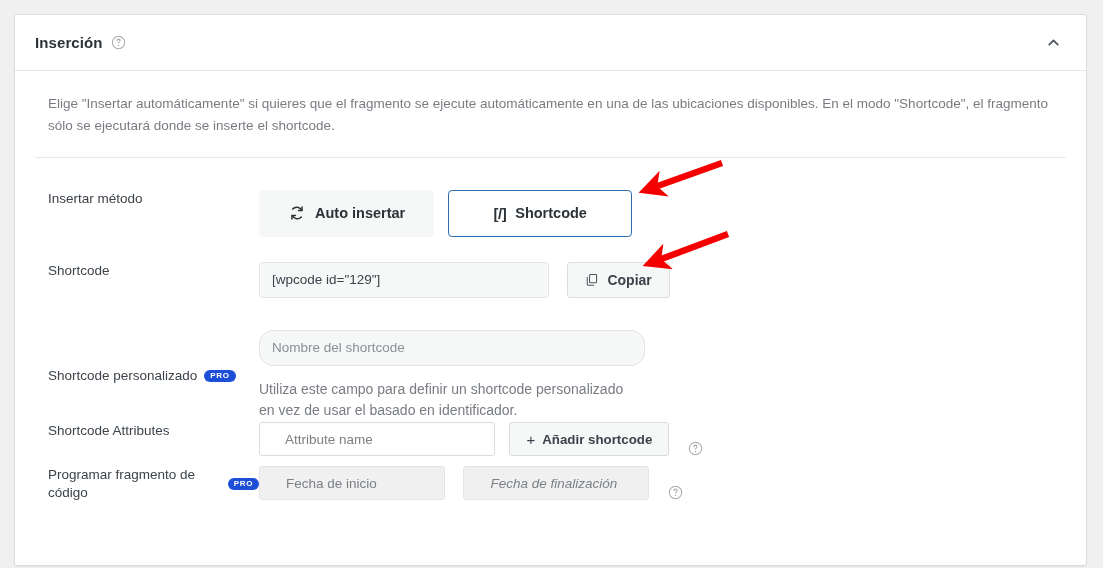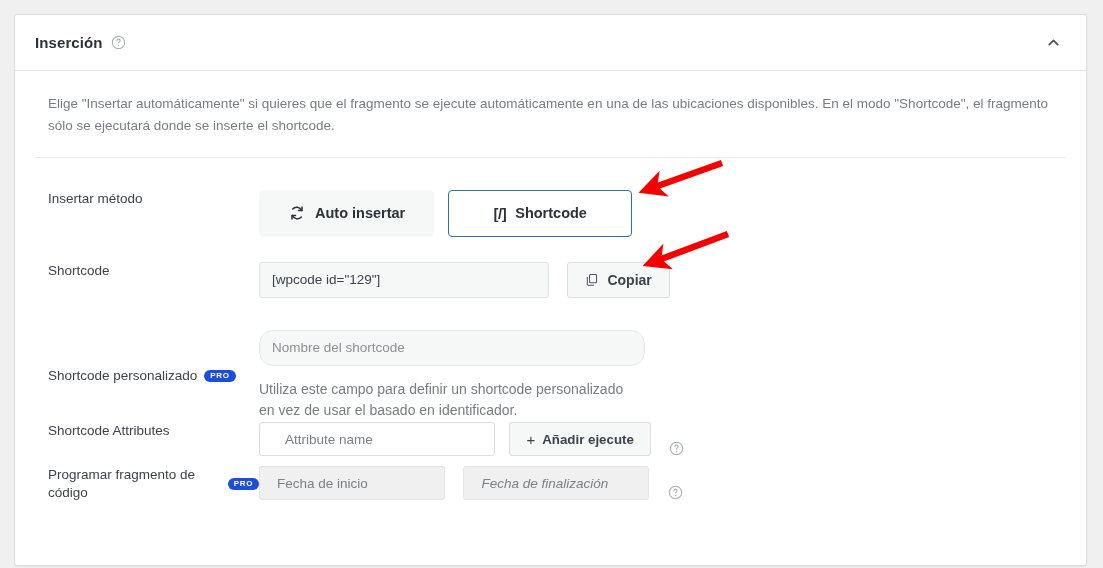--- a/index.html
+++ b/index.html
@@ -236,21 +236,21 @@
     top: 9px;
   }
 
   .date-input {
     width: 186px;
     height: 34px;
     background: #f0f0f1;
     border: 1px solid #e2e4e7;
     border-radius: 3px;
     font-size: 13.5px;
-    padding: 0 17px;
+    padding: 0 26px;
     box-sizing: border-box;
     color: #646970;
     font-family: "Liberation Sans", sans-serif;
   }
   .date-input::placeholder { color: #7c8084; opacity: 1; }
   .date-input + .date-input { margin-left: 14px; font-style: italic; }
 
   .arrow-layer {
     position: absolute;
     left: 0; top: 0;
@@ -336,21 +336,21 @@
           <div class="field-hint">Utiliza este campo para definir un shortcode personalizado en vez de usar el basado en identificador.</div>
         </div>
       </div>
 
       <div class="row" style="">
         <div class="row-label">Shortcode Attributes</div>
         <div class="row-control">
           <input class="attr-input" type="text" placeholder="Attribute name" style="">
           <span class="add-attr-btn">
             <span class="plus-sign">+</span>
-            <span>Añadir ejecute</span>
+            <span>Añadir shortcode</span>
           </span>
           <span class="inline-help">
             <svg viewBox="0 0 16 16" width="15" height="15" fill="none" stroke="currentColor" stroke-width="1.1">
               <circle cx="8" cy="8" r="6.6"></circle>
               <path d="M6.3 6.1c0-1 .8-1.7 1.7-1.7s1.7.7 1.7 1.6c0 1.3-1.6 1.3-1.6 2.6" stroke-linecap="round"></path>
               <circle cx="8.05" cy="11.2" r=".72" fill="currentColor" stroke="none"></circle>
             </svg>
           </span>
         </div>
       </div>

